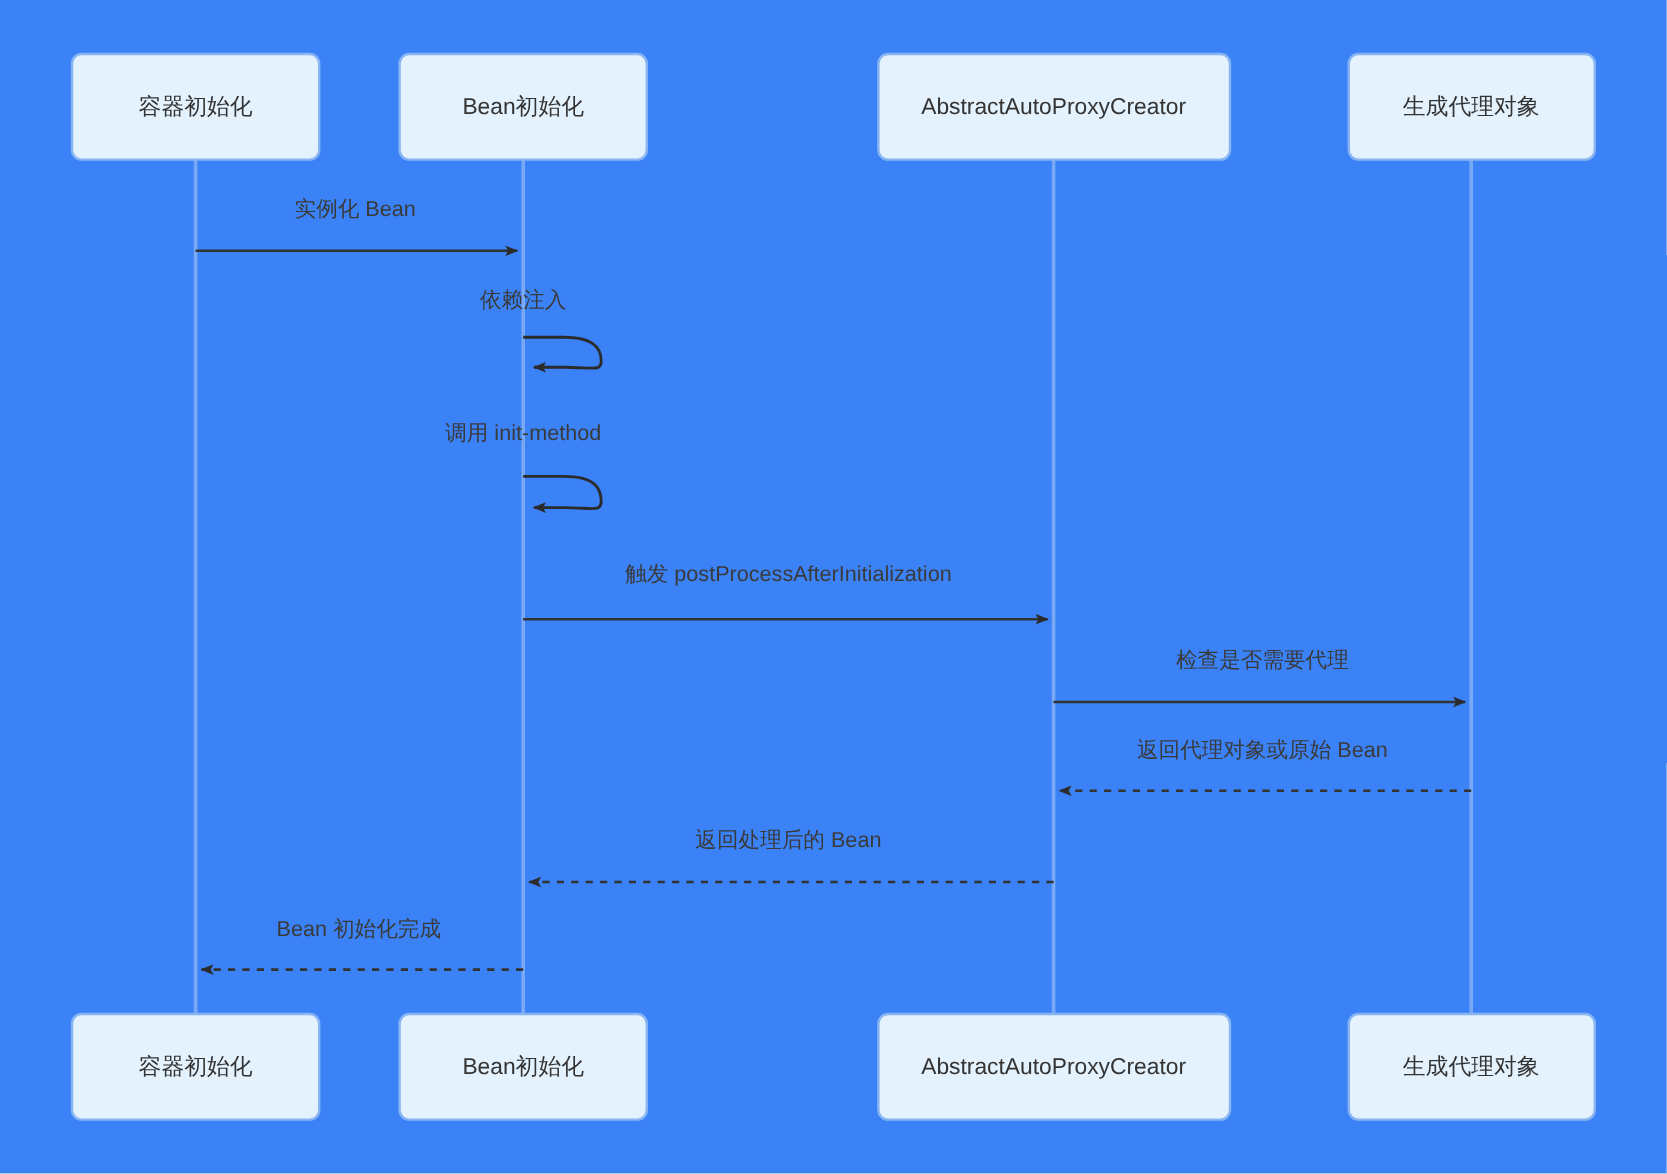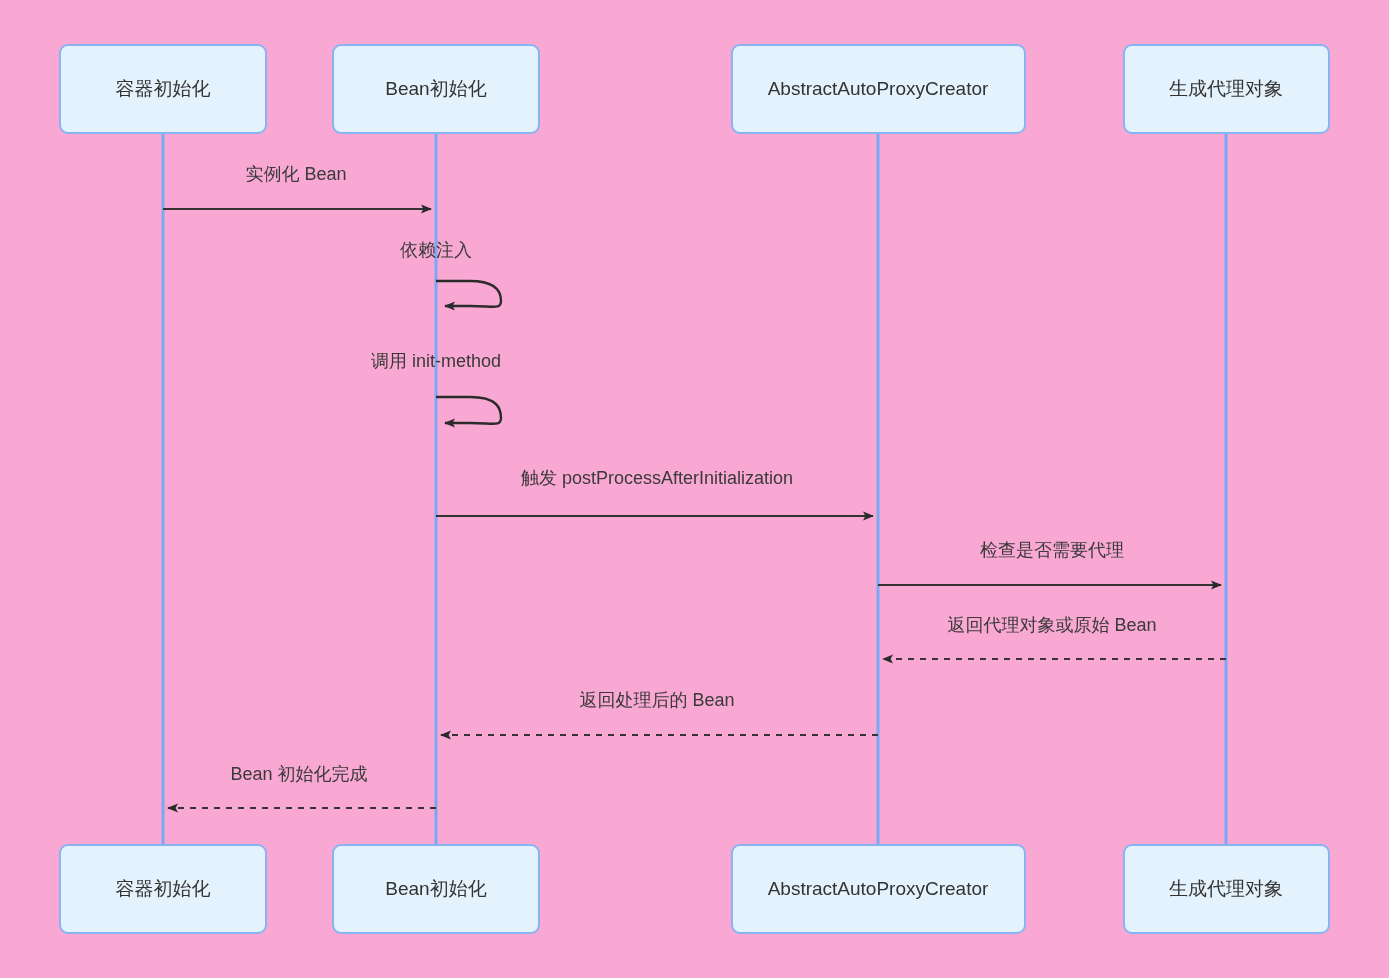--- a/index.html
+++ b/index.html
@@ -7,21 +7,21 @@
     padding: 0;
     background: #ffffff;
   }
   body {
     font-family: "Liberation Sans", "DejaVu Sans", sans-serif;
   }
   #diagram-root {
     position: relative;
     width: 1389px;
     height: 978px;
-    background: #f9a8d4;
+    background: #3b82f6;
     overflow: hidden;
   }
   #seq-svg {
     position: absolute;
     left: 0;
     top: 0;
     width: 1389px;
     height: 978px;
     display: block;
   }

